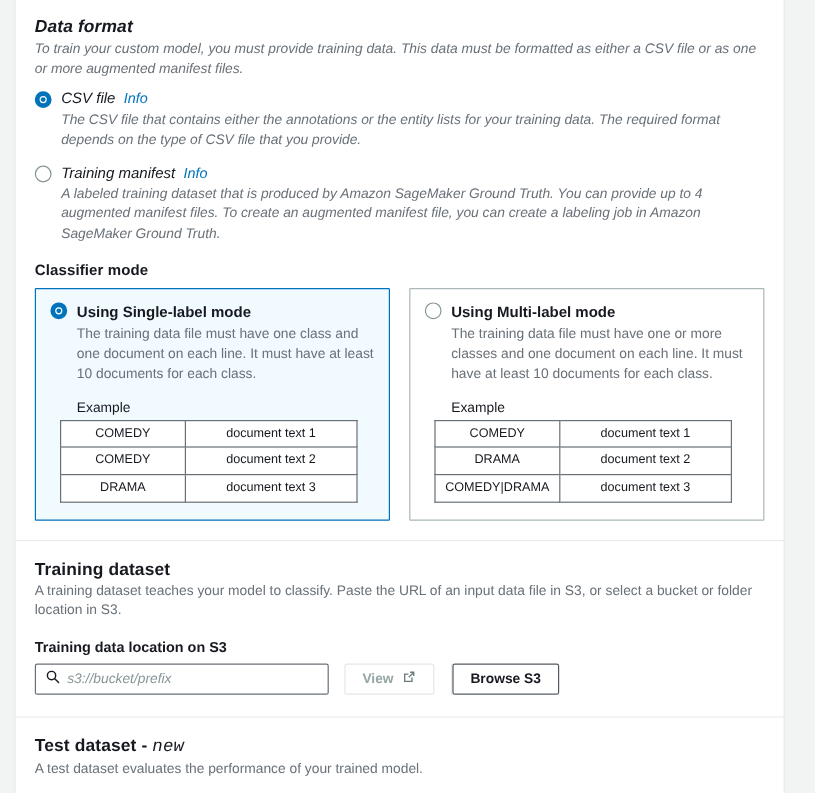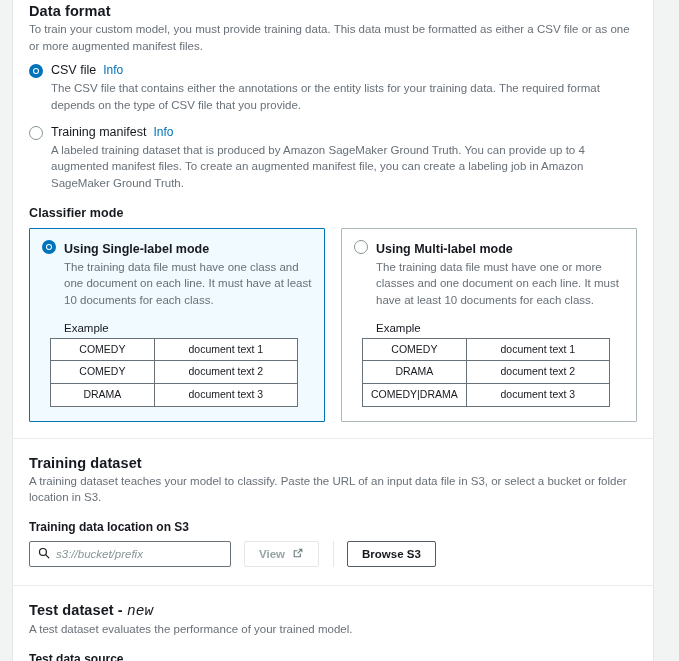--- a/index.html
+++ b/index.html
@@ -163,21 +163,21 @@
   table.example td.col-label { width: 42%; }
 
   
   .input-row {
     display: flex;
     align-items: center;
     margin-top: 7px;
   }
   .s3-input {
     position: relative;
-    width: 202px;
+    width: 245px;
     height: 26px;
     border: 1px solid #687078;
     background: #ffffff;
     border-radius: 2px;
     display: flex;
     align-items: center;
     padding-left: 8px;
   }
   .s3-input .mag { flex: 0 0 auto; margin-right: 6px; display: block; }
   .s3-input input {
@@ -208,36 +208,35 @@
     white-space: nowrap;
   }
   .btn-view {
     border: 1px solid #e4e6e7;
     color: #95a5a6;
     margin-left: 13px;
   }
   .btn-browse {
     border: 1px solid #545b64;
     color: #16191f;
-    margin-left: 13px;
   }
   .vsep {
     width: 1px;
     height: 26px;
     background: #e4e6e7;
     margin-left: 14px;
   }
 </style>
 </head>
 <body>
 
 <div class="page">
   <div class="panel">
 
-    <div class="section" style="padding-top:4px;padding-bottom:14px;">
+    <div class="section" style="padding-top:16px;padding-bottom:14px;font-style:italic;">
       <h2 class="section-title">Data format</h2>
       <p class="section-desc">To train your custom model, you must provide training data. This data must be formatted as either a CSV file or as one or more augmented manifest files.</p>
 
       <div class="radio-row">
         <span class="radio-ctrl checked"></span>
         <div class="radio-body">
           <div class="radio-title-line">
             <span class="radio-title">CSV file</span>
             <a class="info-link">Info</a>
           </div>

